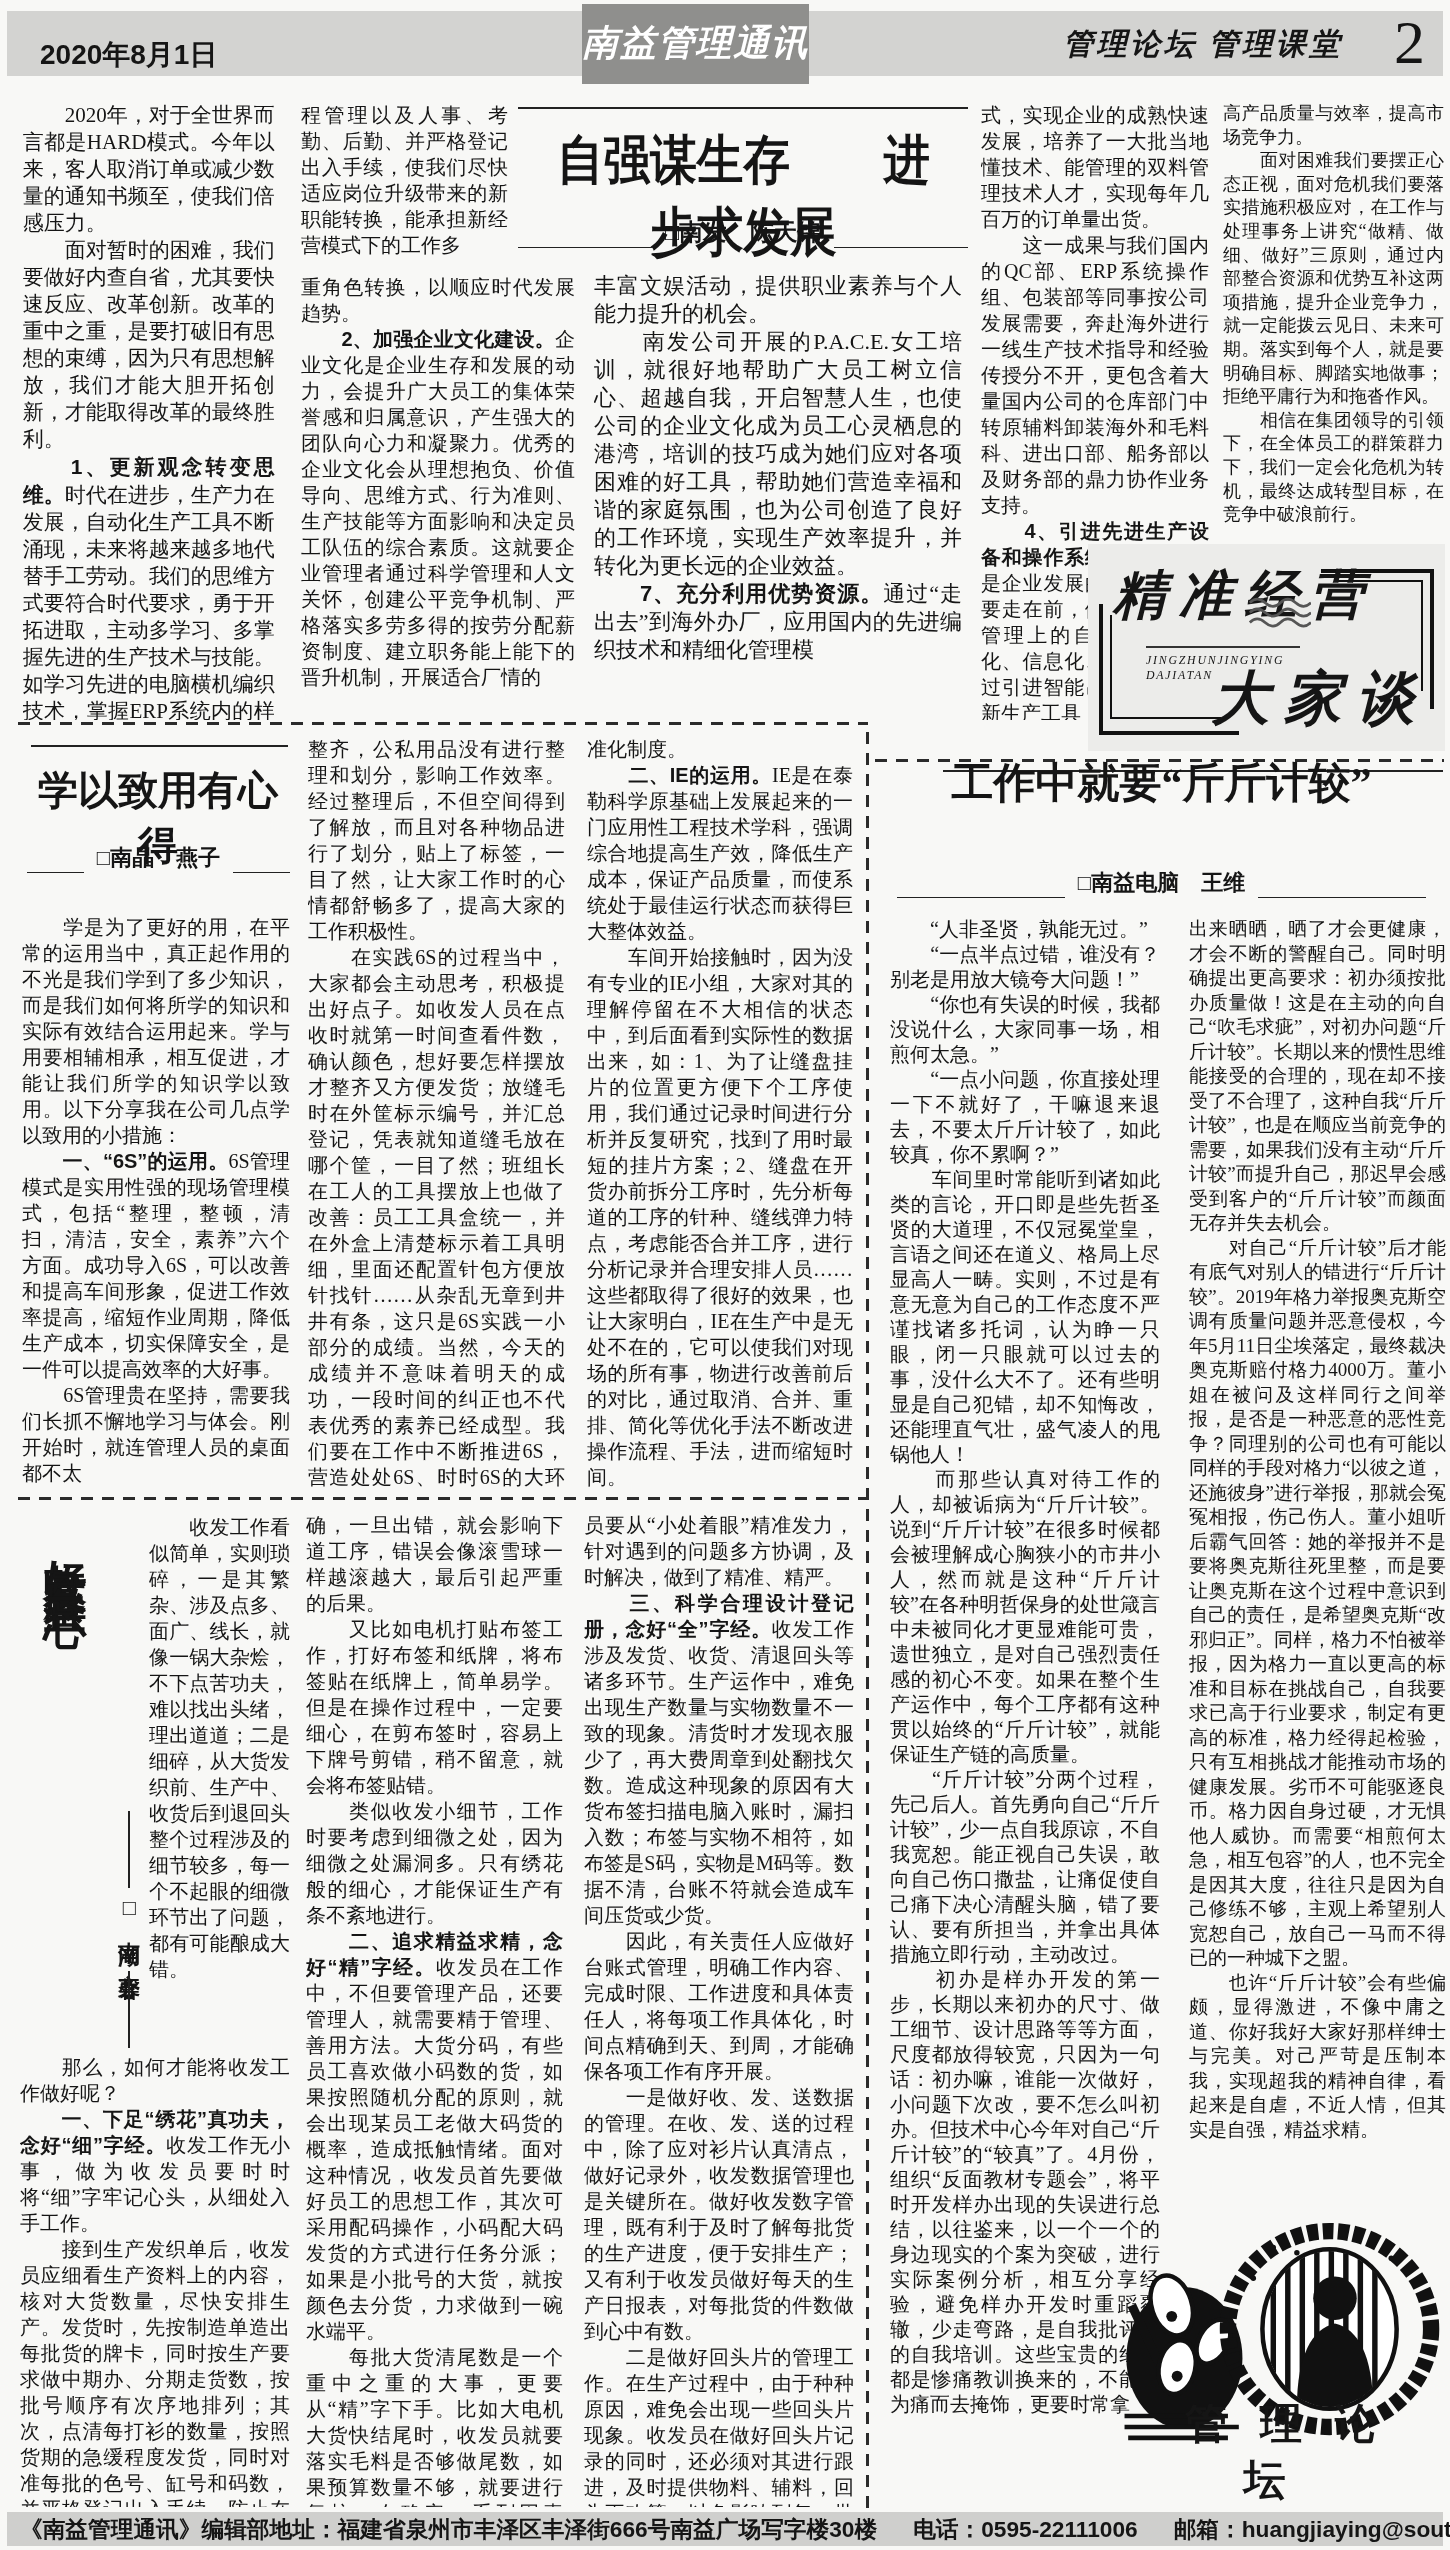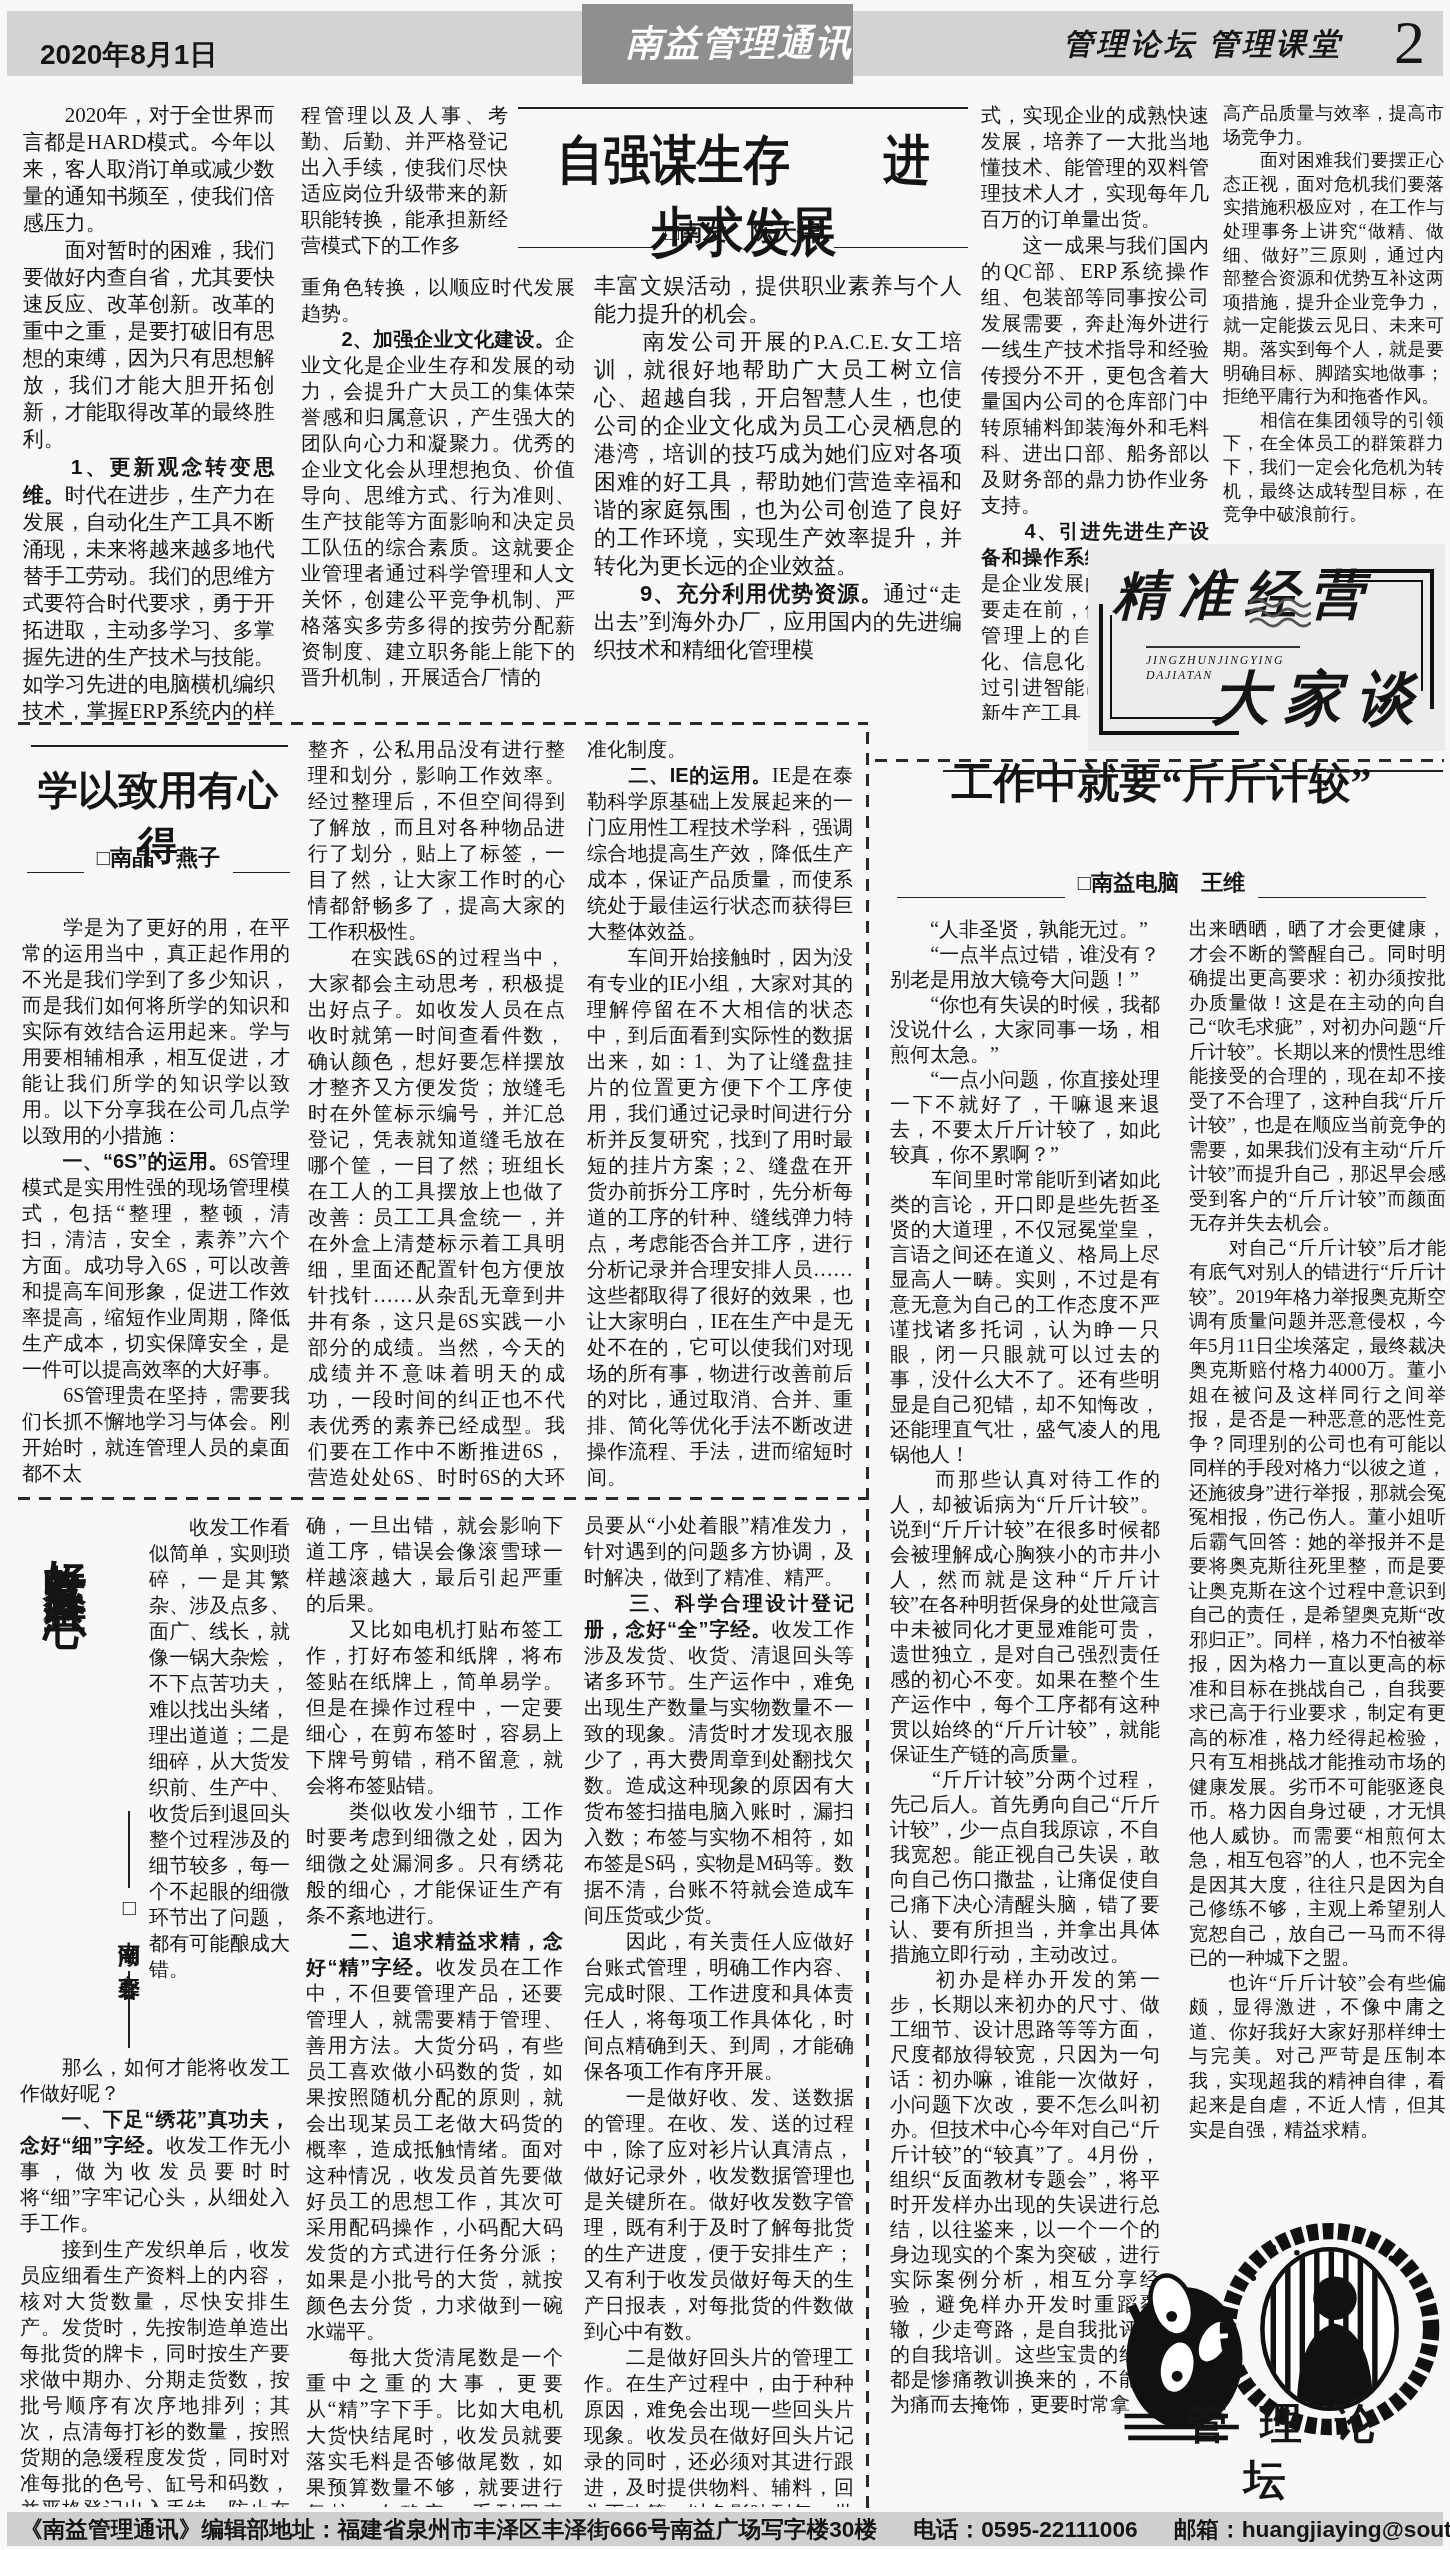--- a/index.html
+++ b/index.html
@@ -2,21 +2,21 @@
 <html style="font-size:14.5px"><head>
 <meta charset="utf-8">
 <style>
   html,body{margin:0;padding:0;background:#e8e8e6;}
   #page{position:relative;width:1450px;height:2550px;background:#f8f8f6;margin:0 auto;overflow:hidden;
         font-family:"Liberation Serif","DejaVu Serif",serif;color:#151515;}
   .abs{position:absolute;}
   
   .hdr-bar{left:7.3px;top:11px;width:1436px;height:65px;background:#d3d3d1;}
   .hdr-date{left:40px;top:36px;font-family:"Liberation Sans","DejaVu Sans",sans-serif;font-weight:700;font-size:28px;}
-  .masthead{left:582px;top:3.6px;width:227px;height:80px;background:#8f8f8d;display:flex;align-items:center;justify-content:center;padding-left:44px;}
+  .masthead{left:582px;top:3.6px;width:227px;height:80px;background:#8f8f8d;display:flex;align-items:center;justify-content:center;}
   .masthead-title{color:#fff;font-weight:700;font-size:36px;letter-spacing:1.8px;font-style:italic;}
   .hdr-right{right:107px;top:23.6px;font-weight:700;font-size:30px;letter-spacing:3.6px;font-style:italic;}
   .page-num{right:25px;top:7.3px;font-size:62px;font-family:"Liberation Serif",serif;}
   
   .col{position:absolute;font-size:20px;line-height:26px;text-align:justify;overflow:hidden;}
   .col b{font-family:"Liberation Sans","DejaVu Sans",sans-serif;}
   
   .t-rule{position:absolute;background:#222;height:1.8px;}
   .a-title{position:absolute;font-weight:700;text-align:center;}
   .byline{position:absolute;display:flex;align-items:flex-end;gap:12.7px;font-family:"Liberation Sans",sans-serif;font-weight:700;}
@@ -67,21 +67,21 @@
   <div class="col" style="left:301px;top:274px;width:274px;height:446px;">重角色转换，以顺应时代发展趋势。<br>　　<b>2、加强企业文化建设。</b>企业文化是企业生存和发展的动力，会提升广大员工的集体荣誉感和归属意识，产生强大的团队向心力和凝聚力。优秀的企业文化会从理想抱负、价值导向、思维方式、行为准则、生产技能等方面影响和决定员工队伍的综合素质。这就要企业管理者通过科学管理和人文关怀，创建公平竞争机制、严格落实多劳多得的按劳分配薪资制度、建立职务能上能下的晋升机制，开展适合厂情的</div>
 
   <div class="t-rule" style="left:518px;top:107px;width:450px;"></div>
   <div class="a-title" style="left:508px;top:125px;width:471px;font-size:53px;transform:scaleX(0.88);">自强谋生存　　进步求发展</div>
   <div class="byline" style="left:518px;top:216px;width:450px;font-size:23.6px;">
     <span class="rl"></span>
     <span class="bt">□南发　陈天锦</span>
     <span class="rl"></span>
   </div>
 
-  <div class="col" style="left:594px;top:272px;width:368px;height:448px;font-size:22px;line-height:28px;">丰富文娱活动，提供职业素养与个人能力提升的机会。<br>　　南发公司开展的P.A.C.E.女工培训，就很好地帮助广大员工树立信心、超越自我，开启智慧人生，也使公司的企业文化成为员工心灵栖息的港湾，培训的技巧成为她们应对各项困难的好工具，帮助她们营造幸福和谐的家庭氛围，也为公司创造了良好的工作环境，实现生产效率提升，并转化为更长远的企业效益。<br>　　<b>9、充分利用优势资源。</b>通过“走出去”到海外办厂，应用国内的先进编织技术和精细化管理模</div>
+  <div class="col" style="left:594px;top:272px;width:368px;height:448px;font-size:22px;line-height:28px;">丰富文娱活动，提供职业素养与个人能力提升的机会。<br>　　南发公司开展的P.A.C.E.女工培训，就很好地帮助广大员工树立信心、超越自我，开启智慧人生，也使公司的企业文化成为员工心灵栖息的港湾，培训的技巧成为她们应对各项困难的好工具，帮助她们营造幸福和谐的家庭氛围，也为公司创造了良好的工作环境，实现生产效率提升，并转化为更长远的企业效益。<br>　　<b>7、充分利用优势资源。</b>通过“走出去”到海外办厂，应用国内的先进编织技术和精细化管理模</div>
   <div class="col" style="left:981px;top:102px;width:228px;height:618px;">式，实现企业的成熟快速发展，培养了一大批当地懂技术、能管理的双料管理技术人才，实现每年几百万的订单量出货。<br>　　这一成果与我们国内的QC部、ERP系统操作组、包装部等同事按公司发展需要，奔赴海外进行一线生产技术指导和经验传授分不开，更包含着大量国内公司的仓库部门中转原辅料卸装海外和毛料科、进出口部、船务部以及财务部的鼎力协作业务支持。<br>　　<b>4、引进先进生产设备和操作系统。</b>智能制造是企业发展的趋势，我们要走在前，做好生产经营管理上的自动化、数字化、信息化、智能化，通过引进智能吊挂系统及全新生产工具，提</div>
   <div class="col" style="left:1223px;top:102px;width:221px;height:433px;font-size:18px;line-height:23.6px;">高产品质量与效率，提高市场竞争力。<br>　　面对困难我们要摆正心态正视，面对危机我们要落实措施积极应对，在工作与处理事务上讲究“做精、做细、做好”三原则，通过内部整合资源和优势互补这两项措施，提升企业竞争力，就一定能拨云见日、未来可期。落实到每个人，就是要明确目标、脚踏实地做事；拒绝平庸行为和拖沓作风。<br>　　相信在集团领导的引领下，在全体员工的群策群力下，我们一定会化危机为转机，最终达成转型目标，在竞争中破浪前行。</div>
 
   <div class="abs jz-box">
     <div class="jz-tr"></div>
     <div class="jz-tr2"></div>
     <div class="jz-bl"></div>
     <div class="jz-bl2"></div>
     <div class="jz-main">精准经营</div>
     <svg class="jz-waves" width="63" height="33" viewBox="0 0 70 36">

